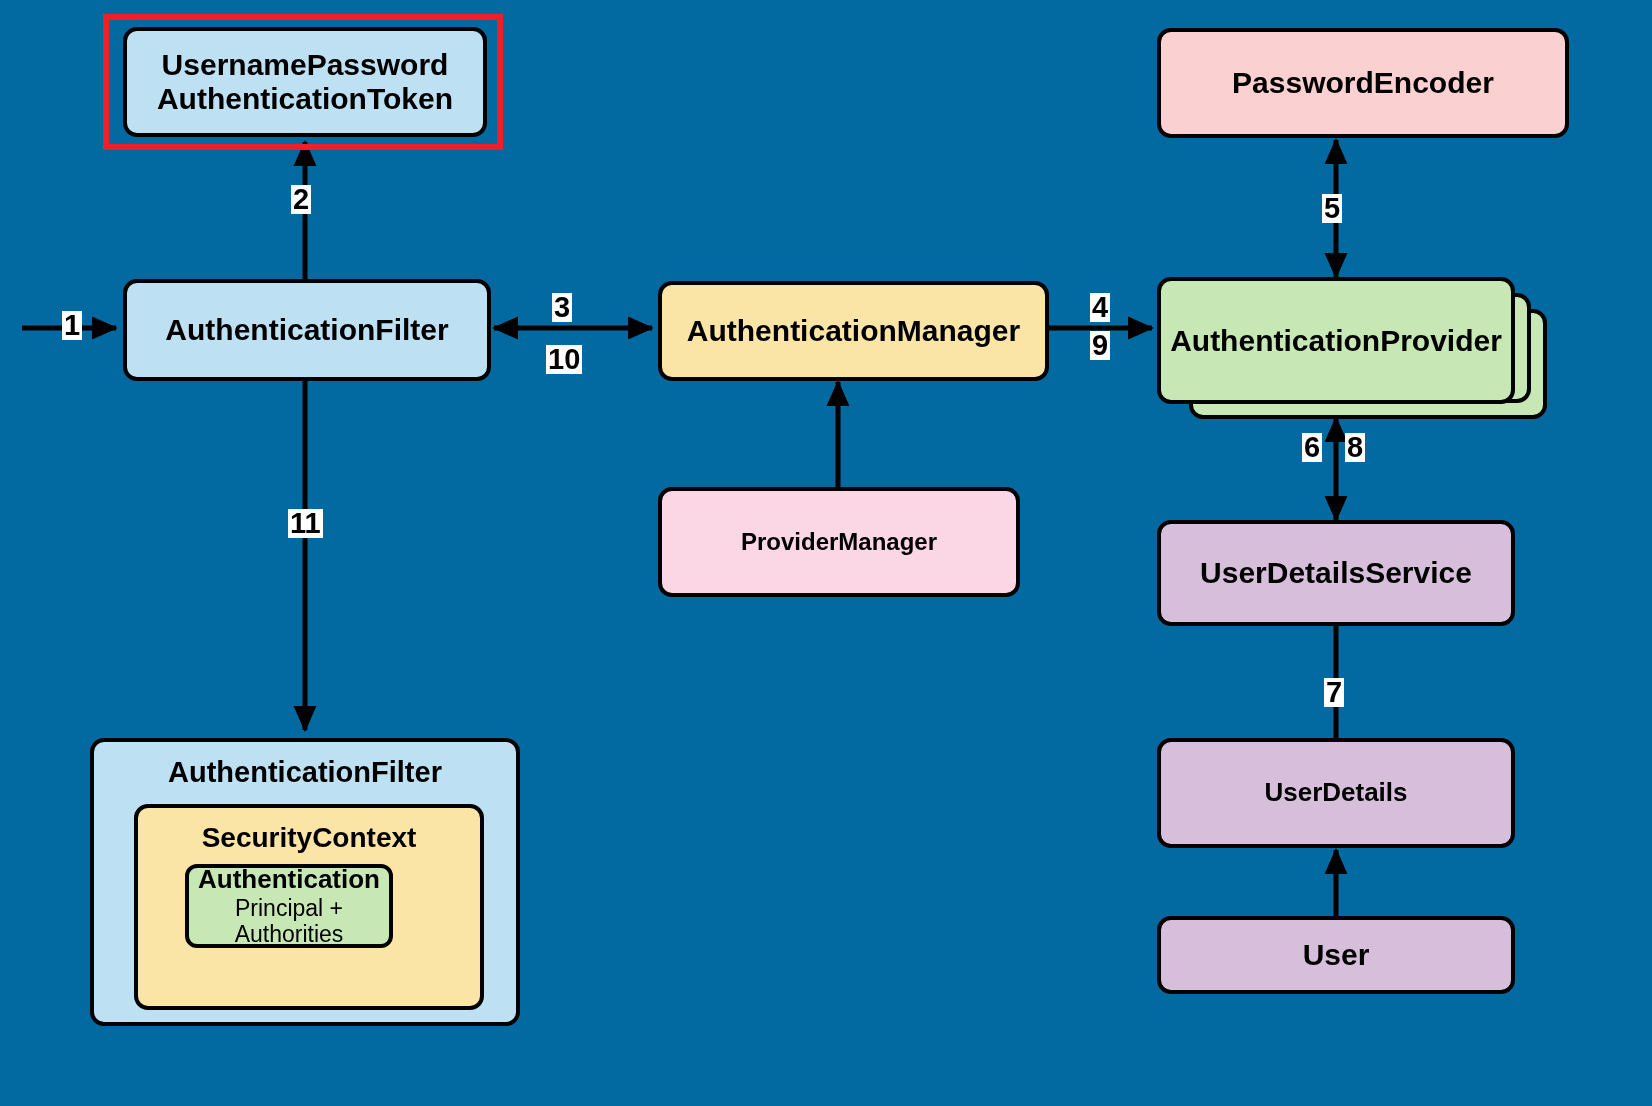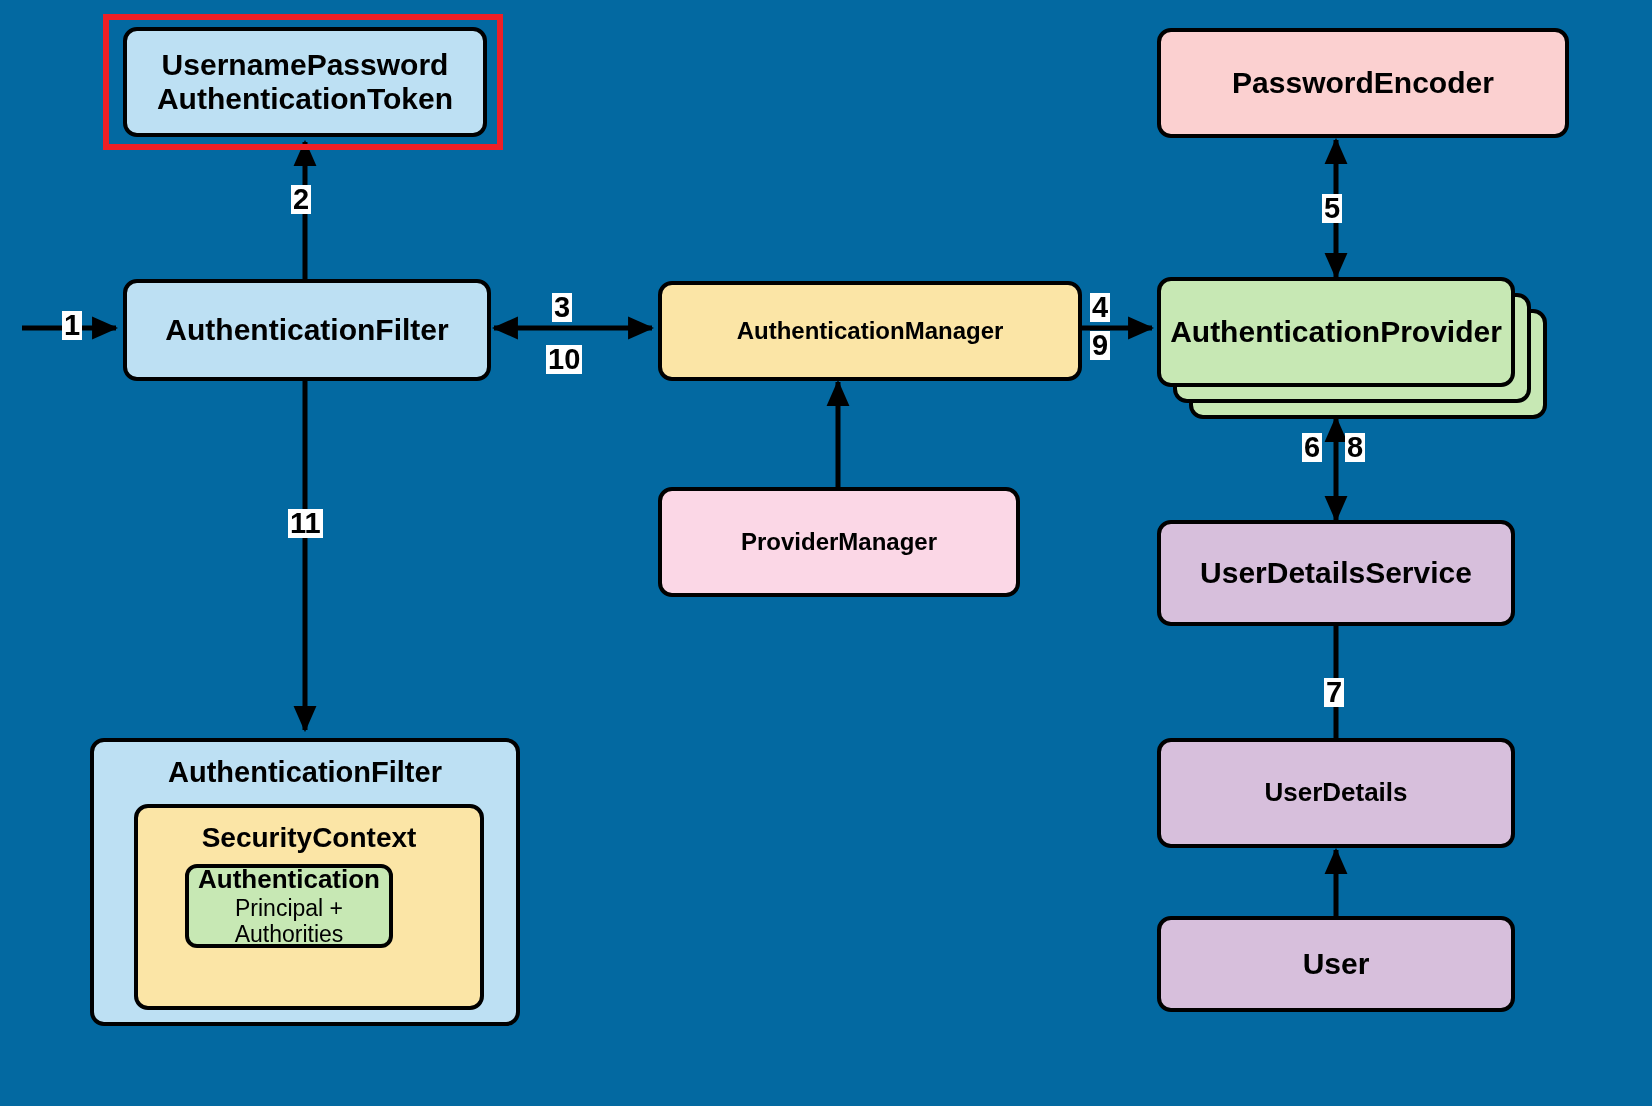--- a/index.html
+++ b/index.html
@@ -115,47 +115,47 @@
 
   <div class="node" style="left:123px; top:27px; width:364px; height:110px; background:#bde0f3; font-size:30px;">
     <span class="title">UsernamePassword</span>
     <span class="title">AuthenticationToken</span>
   </div>
 
   <div class="node" style="left:123px; top:279px; width:368px; height:102px; background:#bde0f3; font-size:30px;">
     <span class="title">AuthenticationFilter</span>
   </div>
 
-  <div class="node" style="left:658px; top:281px; width:424px; height:100px; background:#fbe5a6; font-size:24px;">
+  <div class="node" style="left:658px; top:281px; width:391px; height:100px; background:#fbe5a6; font-size:30px;">
     <span class="title">AuthenticationManager</span>
   </div>
 
   <div class="node" style="left:658px; top:487px; width:362px; height:110px; background:#fbd7e6; font-size:24px;">
     <span class="title">ProviderManager</span>
   </div>
 
   <div class="node" style="left:1157px; top:28px; width:412px; height:110px; background:#fbd0d0; font-size:30px;">
     <span class="title">PasswordEncoder</span>
   </div>
 
   <div class="stack-shadow" style="left:1189px; top:309px; width:358px; height:110px; background:#c7e8b4;"></div>
   <div class="stack-shadow" style="left:1173px; top:293px; width:358px; height:110px; background:#c7e8b4; z-index:4;"></div>
-  <div class="node" style="left:1157px; top:277px; width:358px; height:110px; background:#c7e8b4; font-size:30px;align-items:center;">
+  <div class="node" style="left:1157px; top:277px; width:358px; height:127px; background:#c7e8b4; font-size:30px;align-items:center;">
     <span class="title">AuthenticationProvider</span>
   </div>
 
   <div class="node" style="left:1157px; top:520px; width:358px; height:106px; background:#d7bfdc; font-size:30px;">
     <span class="title">UserDetailsService</span>
   </div>
 
   <div class="node" style="left:1157px; top:738px; width:358px; height:110px; background:#d7bfdc; font-size:26px;">
     <span class="title">UserDetails</span>
   </div>
 
-  <div class="node" style="left:1157px; top:916px; width:358px; height:96px; background:#d7bfdc; font-size:30px;">
+  <div class="node" style="left:1157px; top:916px; width:358px; height:78px; background:#d7bfdc; font-size:30px;">
     <span class="title">User</span>
   </div>
 
   <div class="node node-label-top" style="left:90px; top:738px; width:430px; height:288px; background:#bde0f3; font-size:29px;">
     <span class="title">AuthenticationFilter</span>
 
     <div class="node node-label-top" style="position:absolute; left:40px; top:62px; width:350px; height:206px; background:#fbe5a6; font-size:28px; border-width:4px;">
       <span class="title">SecurityContext</span>
 
       <div class="node" style="position:absolute; left:47px; top:56px; width:208px; height:84px; background:#c7e8b4; font-size:26px; border-width:4px; border-radius:12px;">

